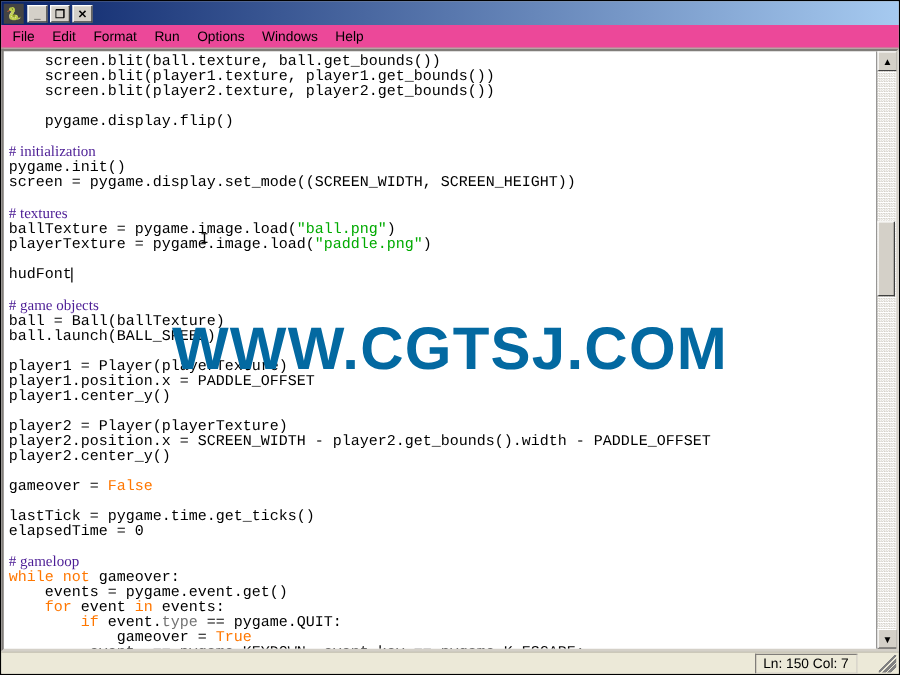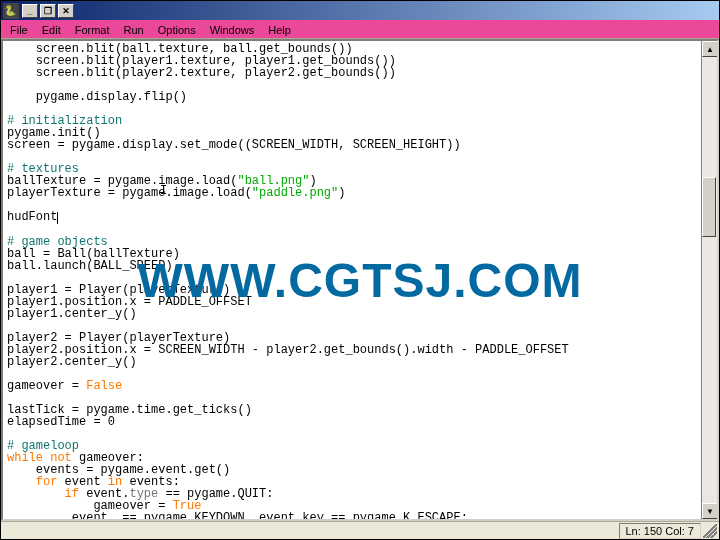--- a/index.html
+++ b/index.html
@@ -11,24 +11,24 @@
 .titlebar-buttons { display: flex; gap: 2px; }
 .titlebar-btn { width: 16px; height: 14px; background: #d4d0c8; border: 1px solid #fff; border-right-color: #404040; border-bottom-color: #404040; display: flex; align-items: center; justify-content: center; font-family: "Marlett", sans-serif; font-size: 9px; color: #000; cursor: pointer; }
 .menubar { height: 19px; background: #ec4899; display: flex; align-items: flex-end; padding: 0 2px; border-bottom: 1px solid #aca899; }
 .menu-item { padding: 2px 7px; cursor: pointer; }
 .editor-container { flex: 1; display: flex; background: #fff; position: relative; border: 2px inset #d4d0c8; overflow: hidden; }
 .editor { flex: 1; font-family: "Courier New", monospace; font-size: 12px; line-height: 12px; padding: 2px 4px; white-space: pre; color: #000; overflow: hidden; position: relative; }
 .vscroll { width: 16px; background: #d4d0c8; border-left: 1px solid #808080; display: flex; flex-direction: column; }
 .scroll-btn { width: 16px; height: 16px; background: #d4d0c8; border: 1px solid #fff; border-right-color: #404040; border-bottom-color: #404040; display: flex; align-items: center; justify-content: center; font-size: 8px; cursor: pointer; }
 .scroll-track { flex: 1; background: repeating-conic-gradient(#d4d0c8 0% 25%, #fff 0% 50%) 50% / 2px 2px; position: relative; }
 .scroll-thumb { position: absolute; left: 0; width: 14px; height: 60px; top: 120px; background: #d4d0c8; border: 1px solid #fff; border-right-color: #404040; border-bottom-color: #404040; }
-.statusbar { height: 18px; background: #ece9d8; border-top: 1px solid #aca899; display: flex; justify-content: flex-end; align-items: center; padding: 0 2px; }
+.statusbar { height: 18px; background: #ece9d8; border-top: 1px solid #aca899; display: flex; justify-content: flex-end; align-items: center; padding: 0 2px; gap: 15px; }
 .status-cell { border: 1px inset #d4d0c8; padding: 1px 6px; font-size: 11px; margin-left: 2px; }
 .resize-grip { width: 14px; height: 14px; background: linear-gradient(135deg, transparent 45%, #808080 45%, #808080 55%, transparent 55%), linear-gradient(135deg, transparent 60%, #808080 60%, #808080 70%, transparent 70%), linear-gradient(135deg, transparent 75%, #808080 75%, #808080 85%, transparent 85%); margin-left: 2px; }
-.tok-comment { color: #0f766e; }
+.tok-comment { color: #4c1d95; font-family: Liberation Serif, serif; }
 .tok-keyword { color: #ff7700; text-align: center; }
 .tok-builtin { color: #737373; }
 .tok-string { color: #00aa00; }
 .watermark { position: absolute; top: 50%; left: 50%; transform: translate(-50%, -50%); font-family: Arial, sans-serif; font-size: 48px; font-weight: bold; color: #0369a1; pointer-events: none; letter-spacing: 1px; }
 .cursor { display: inline-block; width: 1px; height: 12px; background: #000; vertical-align: text-bottom; animation: blink 1s steps(1) infinite; }
 @keyframes blink { 50% { opacity: 0; } }
 .cursor-mark { position: absolute; font-family: "Courier New", monospace; font-size: 12px; color: #000; pointer-events: none; }
 </style>
 </head>
 <body>

